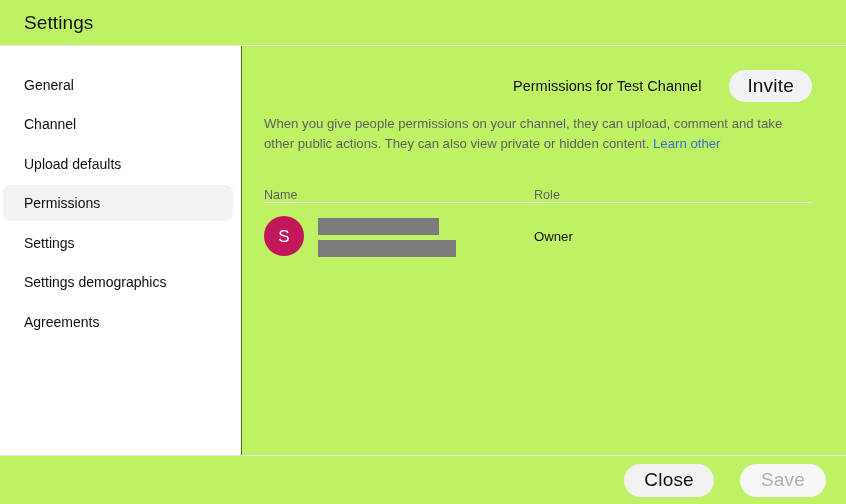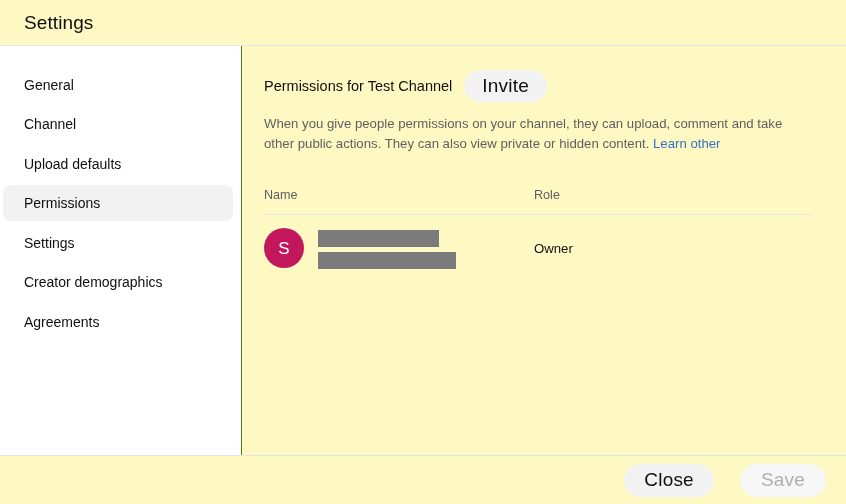--- a/index.html
+++ b/index.html
@@ -17,21 +17,21 @@
     overflow: hidden;
     position: relative;
   }
 
   
   .dialog {
     position: absolute;
     inset: 0;
     display: flex;
     flex-direction: column;
-    background: #fef9c3;
+    background: #bef264;
   }
 
   
   .dialog-header {
     height: 46px;
     flex: 0 0 46px;
     display: flex;
     align-items: center;
     padding: 0 24px;
     border-bottom: 1px solid #e5e5e5;
@@ -89,22 +89,22 @@
   
   .main {
     flex: 1 1 auto;
     padding: 22px 34px 0 22px;
     min-width: 0;
     overflow: hidden;
   }
   .main-head {
     display: flex;
     align-items: flex-start;
-    justify-content: flex-start;
-    gap: 12px;
+    justify-content: flex-end;
+    gap: 28px;
   }
   .section-title {
     font-size: 14.5px;
     font-weight: 500;
     color: #0f0f0f;
     line-height: 20px;
     padding-top: 8px;
   }
   .btn {
     font-family: Liberation Sans, sans-serif;
@@ -140,21 +140,21 @@
   
   .table {
     margin-top: 34px;
     width: 548px;
   }
   .table-head {
     display: flex;
     align-items: center;
     font-size: 12.6px;
     color: #606060;
-    padding-bottom: 12px;
+    padding-bottom: 0;
     border-bottom: 1px solid #e8e8e8;
   }
   .col-name  { flex: 0 0 270px; }
   .col-role  { flex: 1 1 auto; }
 
   .table-row {
     display: flex;
     align-items: center;
     min-height: 62px;
     padding-top: 4px;
@@ -244,21 +244,21 @@
       <div class="nav-item">
         <span class="nav-label">Upload defaults</span>
       </div>
       <div class="nav-item active">
         <span class="nav-label">Permissions</span>
       </div>
       <div class="nav-item">
         <span class="nav-label">Settings</span>
       </div>
       <div class="nav-item">
-        <span class="nav-label">Creator demographics</span>
+        <span class="nav-label">Settings demographics</span>
       </div>
       <div class="nav-item">
         <span class="nav-label">Agreements</span>
       </div>
     </nav>
 
     <section class="main">
 
       <div class="main-head">
         <div class="section-title">Permissions for Test Channel</div>

